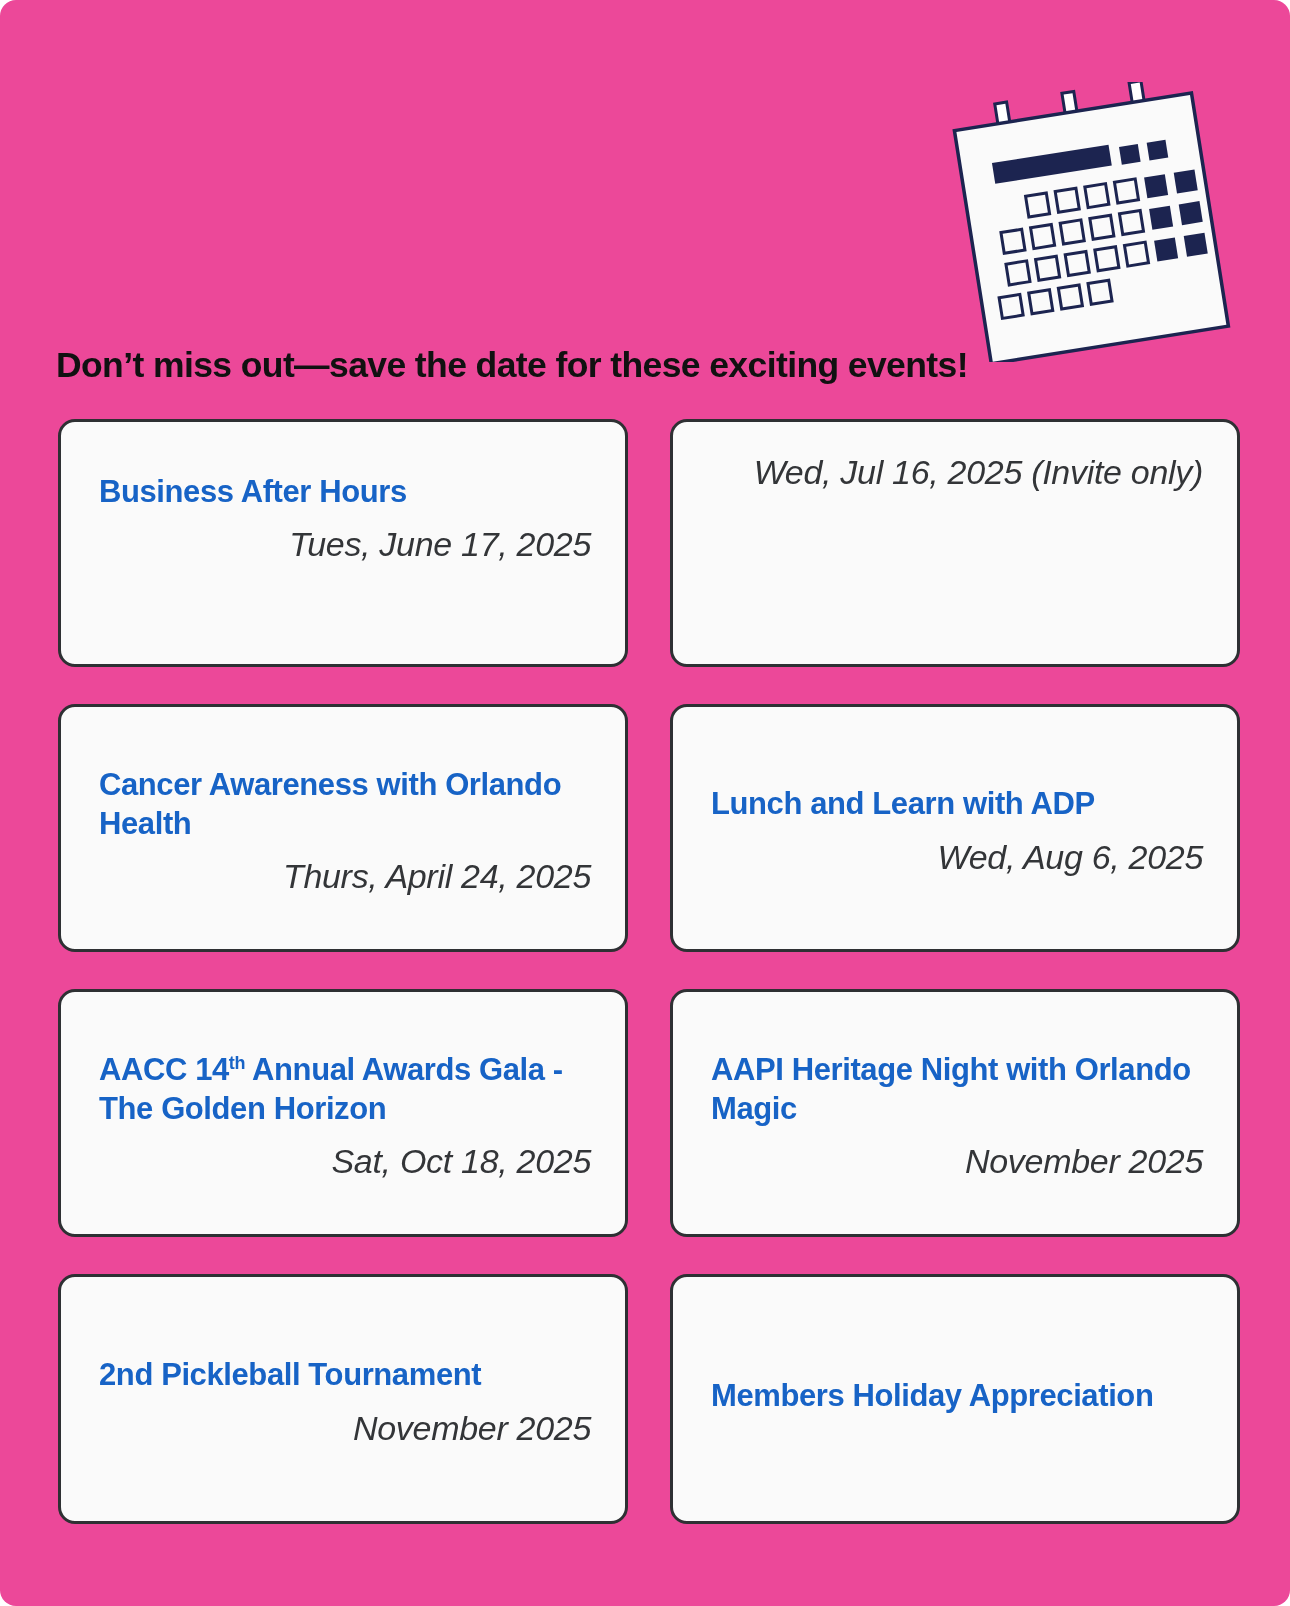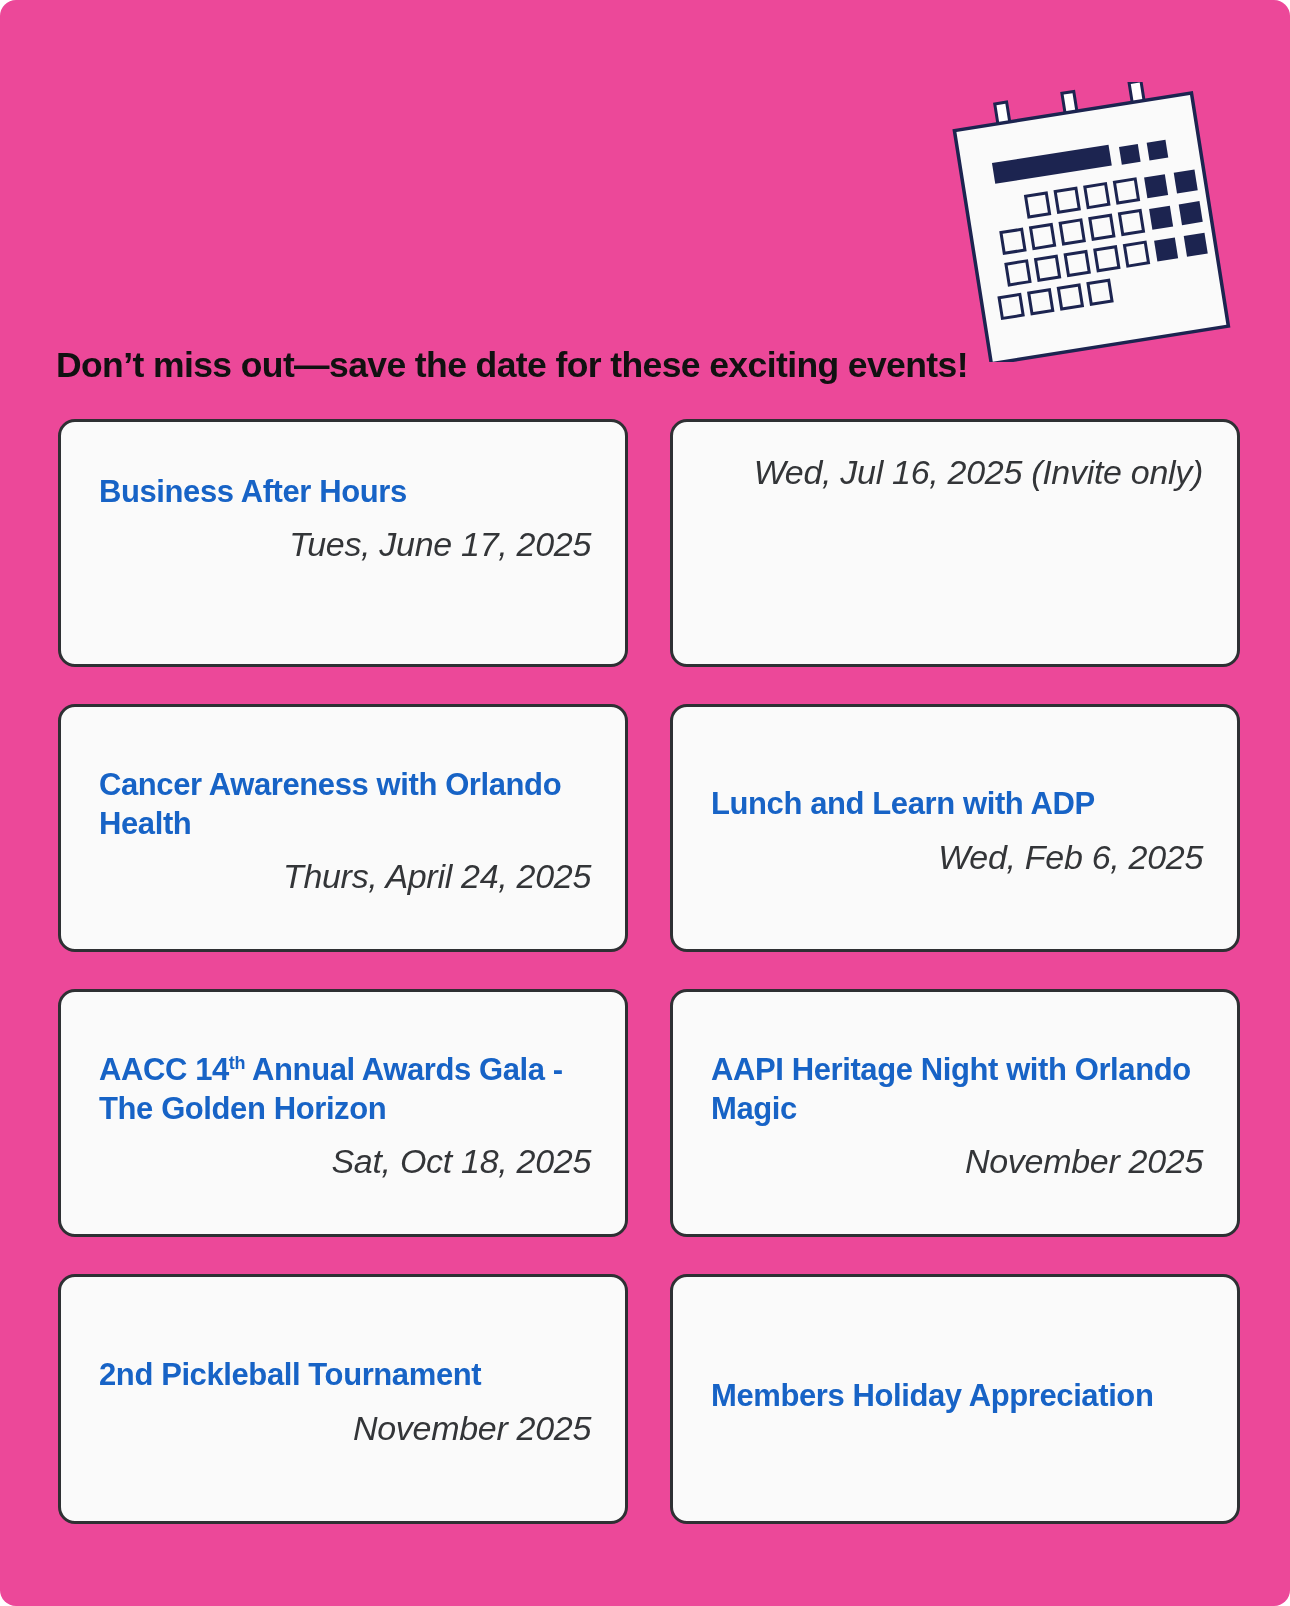--- a/index.html
+++ b/index.html
@@ -169,21 +169,21 @@
       <div class="event-date">Wed, Jul 16, 2025 (Invite only)</div>
     </div>
 
     <div class="event-card card-3">
       <div class="event-title"><span>Cancer Awareness with Orlando Health</span></div>
       <div class="event-date">Thurs, April 24, 2025</div>
     </div>
 
     <div class="event-card card-4">
       <div class="event-title"><span>Lunch and Learn with ADP</span></div>
-      <div class="event-date">Wed, Feb 6, 2025</div>
+      <div class="event-date">Wed, Aug 6, 2025</div>
     </div>
 
     <div class="event-card card-5">
       <div class="event-title"><span>AACC 14</span><sup>th</sup><span> Annual Awards Gala - The Golden Horizon</span></div>
       <div class="event-date">Sat, Oct 18, 2025</div>
     </div>
 
     <div class="event-card card-6">
       <div class="event-title"><span>AAPI Heritage Night with Orlando Magic</span></div>
       <div class="event-date">November 2025</div>

